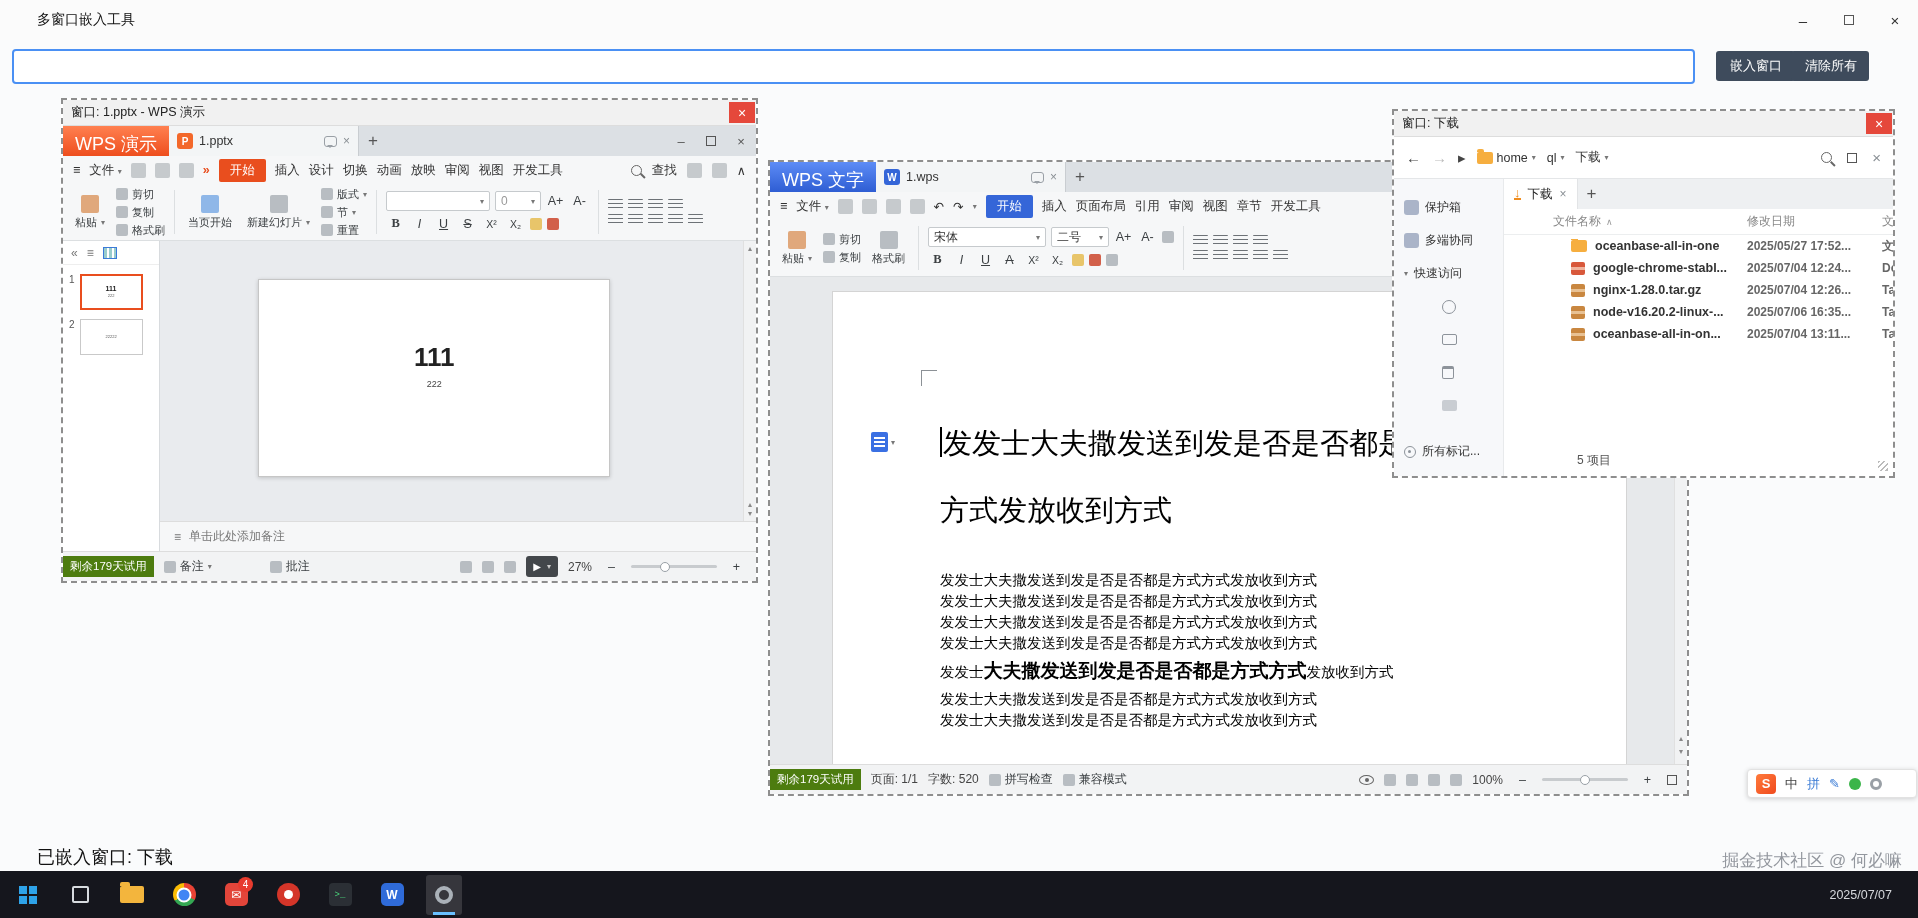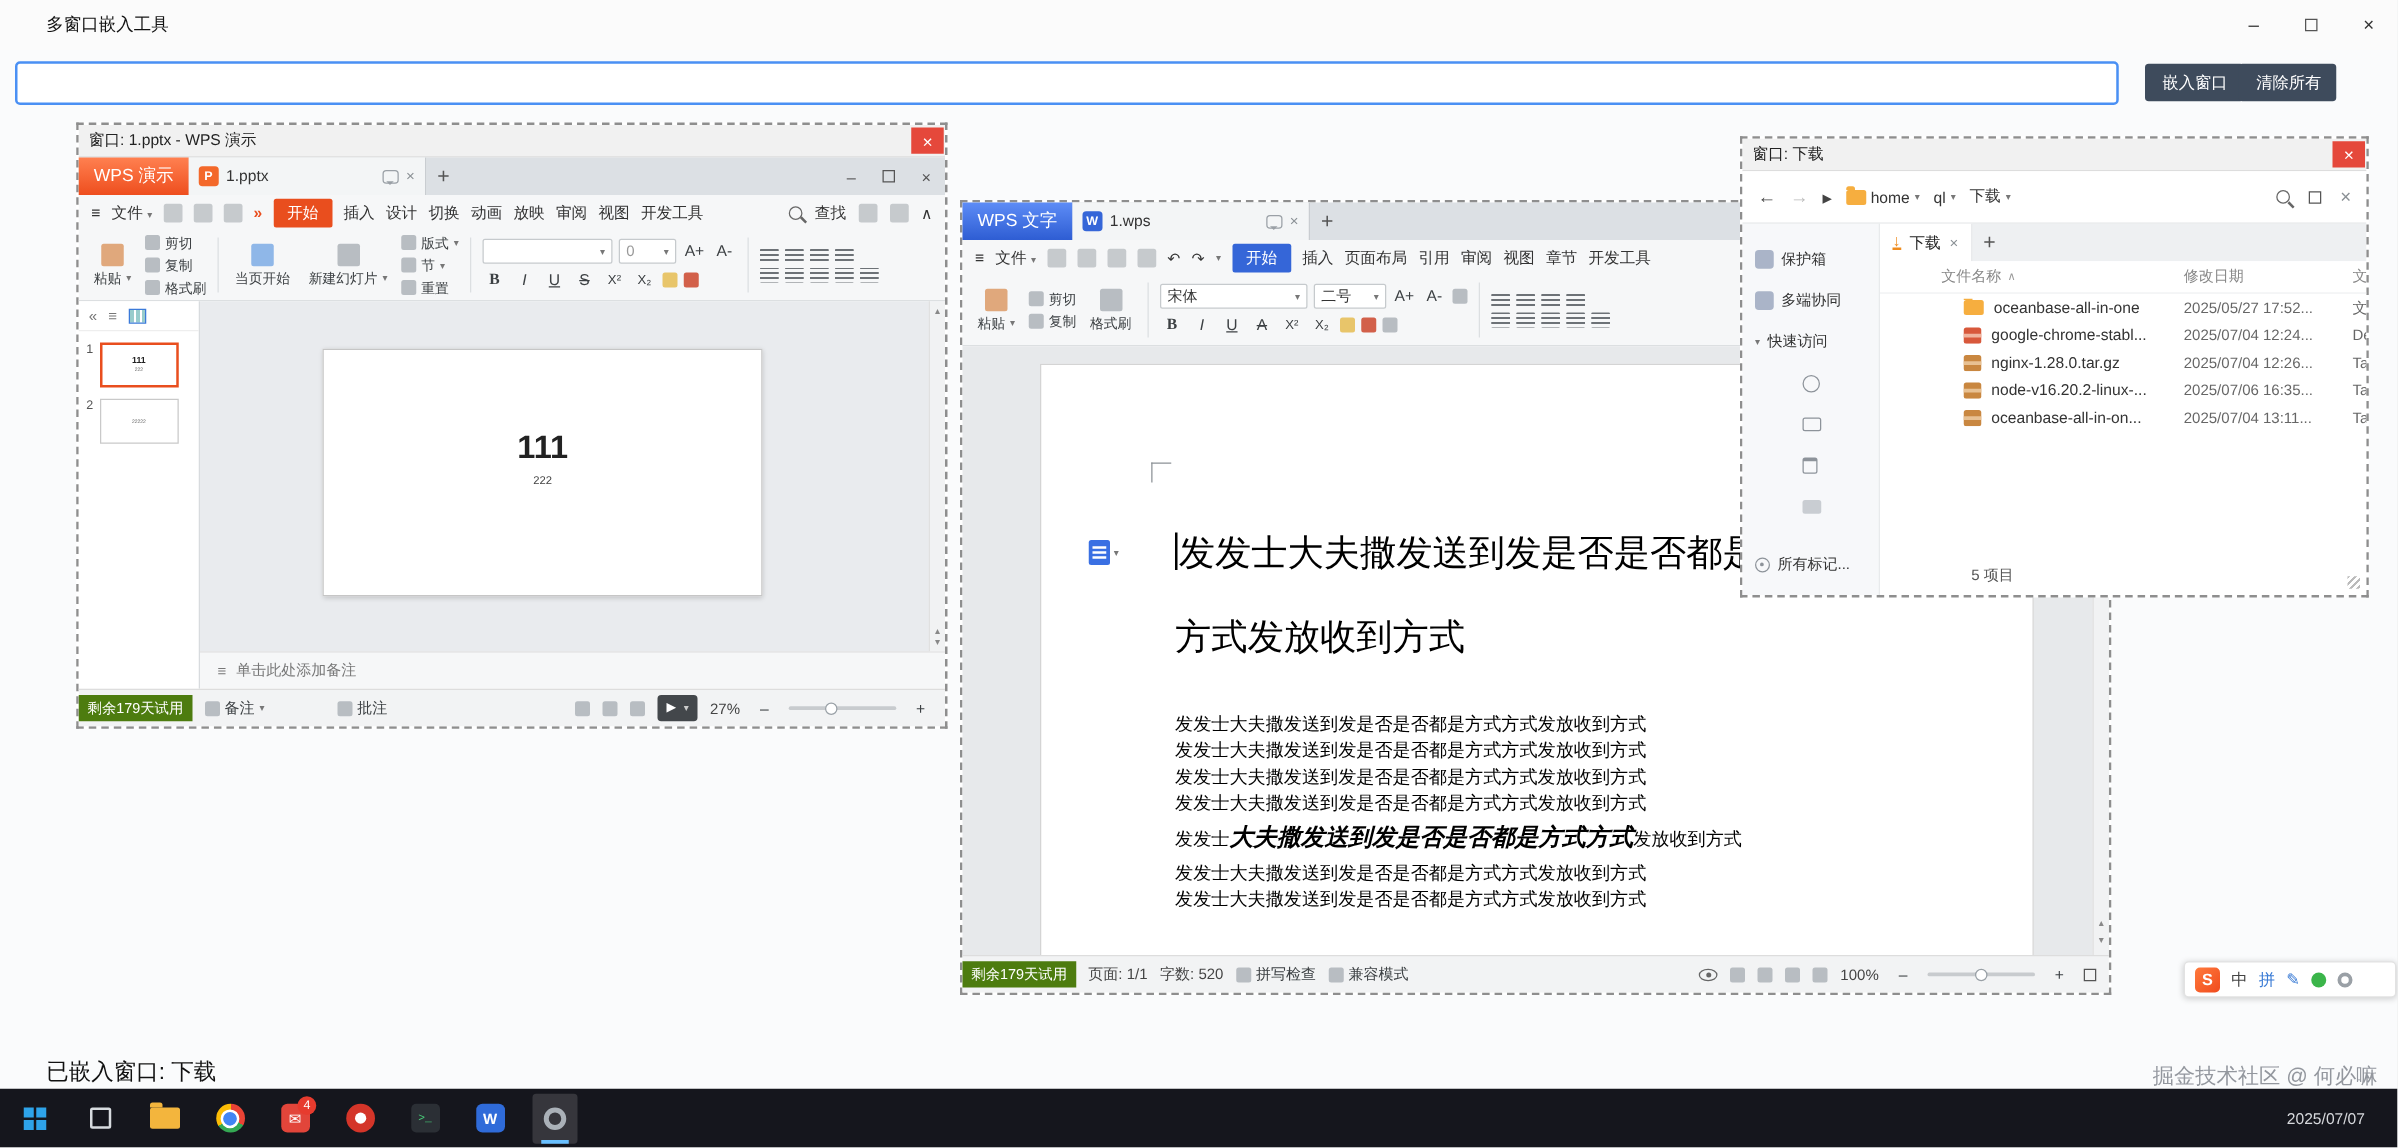--- a/index.html
+++ b/index.html
@@ -15,21 +15,21 @@
 .btn-dark{position:absolute;top:51px;height:30px;background:#3e4b5c;color:#fff;border:none;border-radius:3px;font-size:13px;padding:0 14px;cursor:pointer;white-space:nowrap;}
 .app-status{position:absolute;left:37px;top:845px;font-size:18px;color:#111;}
 
 
 .ewin{position:absolute;border:2px dashed #8e8e8e;background:#fff;display:flex;flex-direction:column;}
 .ewin-tb{flex:0 0 26px;background:#f1f1f1;display:flex;align-items:center;padding-left:8px;font-size:12.5px;color:#222;border-bottom:1px solid #ddd;}
 .ewin-close{margin-left:auto;width:26px;height:21px;background:#e5483b;color:#fff;display:flex;align-items:center;justify-content:center;font-size:14px;margin-right:1px;cursor:pointer;}
 
 
 .tabbar{flex:0 0 30px;background:#dce0e4;display:flex;align-items:stretch;min-width:0;}
-.apptab{display:flex;align-items:center;gap:5px;padding:0 12px;color:#fff;font-size:14px;white-space:nowrap;cursor:pointer;}
+.apptab{display:flex;align-items:flex-end;gap:5px;padding:0 12px;color:#fff;font-size:18px;white-space:nowrap;cursor:pointer;}
 .apptab.o{background:linear-gradient(180deg,#ff8050,#ee4e1e);}
 .apptab.b{background:linear-gradient(180deg,#5d8cf6,#2e5dd3);}
 .doctab{display:flex;align-items:center;gap:6px;background:#f3f5f6;border-right:1px solid #c9cdd1;padding:0 8px;width:190px;font-size:12.5px;color:#333;cursor:pointer;}
 .dicon{width:16px;height:16px;border-radius:3px;color:#fff;font-size:10px;font-weight:bold;display:flex;align-items:center;justify-content:center;flex:0 0 auto;}
 .bubble{width:13px;height:11px;border:1.5px solid #9aa0a6;border-radius:3px;position:relative;margin-left:auto;flex:0 0 auto;}
 .bubble:after{content:"";position:absolute;left:2px;bottom:-5px;border:3px solid transparent;border-top-color:#9aa0a6;}
 .gx{color:#8a9095;font-size:12px;cursor:pointer;}
 .tplus{width:28px;display:flex;align-items:center;justify-content:center;color:#555;font-size:17px;cursor:pointer;}
 .winctl{margin-left:auto;display:flex;align-items:center;}
 .winctl .app-ctl{width:30px;font-size:13px;color:#555;}
@@ -87,21 +87,21 @@
 .doc-area{flex:1;position:relative;background:#e7e9eb;min-height:0;overflow:hidden;}
 .page{position:absolute;left:62px;top:14px;bottom:-10px;width:795px;background:#fff;border:1px solid #d4d4d4;}
 .corner{position:absolute;left:88px;top:78px;width:16px;height:16px;border-left:1.5px solid #8c9196;border-top:1.5px solid #8c9196;}
 .dtool{position:absolute;left:38px;top:140px;display:flex;align-items:center;gap:3px;}
 .df{width:17px;height:20px;background:#3a70e3;border-radius:2px;position:relative;}
 .df:after{content:"";position:absolute;left:3px;top:5px;width:11px;height:2px;background:#fff;box-shadow:0 4px 0 #fff,0 8px 0 #fff;}
 .dtext{position:absolute;left:107px;top:118px;width:660px;font-family:"Liberation Serif","DejaVu Serif",serif;color:#000;}
 .dh{font-size:29px;line-height:67px;white-space:nowrap;}
 .dp{font-size:14.5px;line-height:21px;white-space:nowrap;}
 .dmix{font-size:14.5px;line-height:33px;white-space:nowrap;}
-.dmix b{font-size:19px;font-style:italic;}
+.dmix b{font-size:19px;}
 .tcursor{display:inline-block;width:2px;height:30px;background:#000;vertical-align:-4px;margin-right:1px;}
 .gapA{height:26px;}
 .wr-scroll{position:absolute;right:0;top:0;bottom:0;width:13px;background:#f1f2f3;border-left:1px solid #e0e0e0;display:flex;flex-direction:column;align-items:center;justify-content:flex-end;gap:4px;color:#888;font-size:8px;padding:4px 0 8px 0;}
 
 
 .fm-nav{flex:0 0 42px;display:flex;align-items:center;padding:0 12px;gap:11px;background:#fff;border-bottom:1px solid #e4e6e8;font-size:13px;color:#333;}
 .nav-arrow{font-size:15px;color:#444;cursor:pointer;}
 .nav-arrow.dis{color:#bbb;}
 .crumb{display:flex;align-items:center;gap:4px;font-size:12.5px;color:#333;cursor:pointer;}
 .folder-ic{display:inline-block;width:16px;height:12px;background:#f6ae3f;border-radius:2px;position:relative;}
@@ -119,21 +119,21 @@
 .ico-tag:after{content:"";position:absolute;left:3px;top:3px;width:3px;height:3px;border-radius:50%;background:#8d939a;}
 .fm-main{flex:1;display:flex;flex-direction:column;min-width:0;}
 .fm-tabs{flex:0 0 30px;background:#eef0f2;display:flex;align-items:stretch;}
 .fm-tab{display:flex;align-items:center;gap:7px;background:#fff;padding:0 10px;font-size:12.5px;color:#222;border-right:1px solid #e2e4e6;cursor:pointer;}
 .dl-ic{color:#ef8c1e;font-weight:bold;font-size:13px;line-height:10px;border-bottom:2px solid #ef8c1e;}
 .fm-cols{flex:0 0 26px;display:flex;align-items:center;font-size:12px;color:#888;border-bottom:1px solid #eceeef;background:#fff;}
 .hc-name{flex:0 0 243px;padding-left:49px;display:flex;align-items:center;gap:5px;}
 .hc-date{flex:0 0 135px;}
 .hc-type{flex:1;overflow:hidden;white-space:nowrap;}
 .fm-rows{flex:1;background:#fff;min-height:0;}
-.frow{height:22px;display:flex;align-items:center;font-size:12.5px;color:#333;cursor:pointer;}
+.frow{height:22px;display:flex;align-items:center;font-size:12.5px;color:#333;cursor:pointer;font-weight:bold;}
 .fc-name{flex:0 0 243px;padding-left:67px;display:flex;align-items:center;gap:8px;overflow:hidden;white-space:nowrap;}
 .fc-date{flex:0 0 135px;color:#666;font-size:12px;white-space:nowrap;}
 .fc-type{flex:1;color:#666;font-size:12px;white-space:nowrap;overflow:hidden;}
 .pkg{display:inline-block;width:14px;height:13px;background:#c98740;border-radius:2px;position:relative;flex:0 0 auto;}
 .pkg:before{content:"";position:absolute;left:0;right:0;top:5px;height:3px;background:#e8c193;}
 .pkg.deb{background:#d8583b;}
 .pkg.deb:before{background:#f0b49e;}
 .fm-foot{flex:0 0 32px;background:#fff;display:flex;align-items:center;padding-left:73px;font-size:12px;color:#555;position:relative;}
 .grip{position:absolute;right:5px;bottom:5px;width:10px;height:10px;background:repeating-linear-gradient(135deg,#bbb 0 1.5px,transparent 1.5px 4px);}
 

